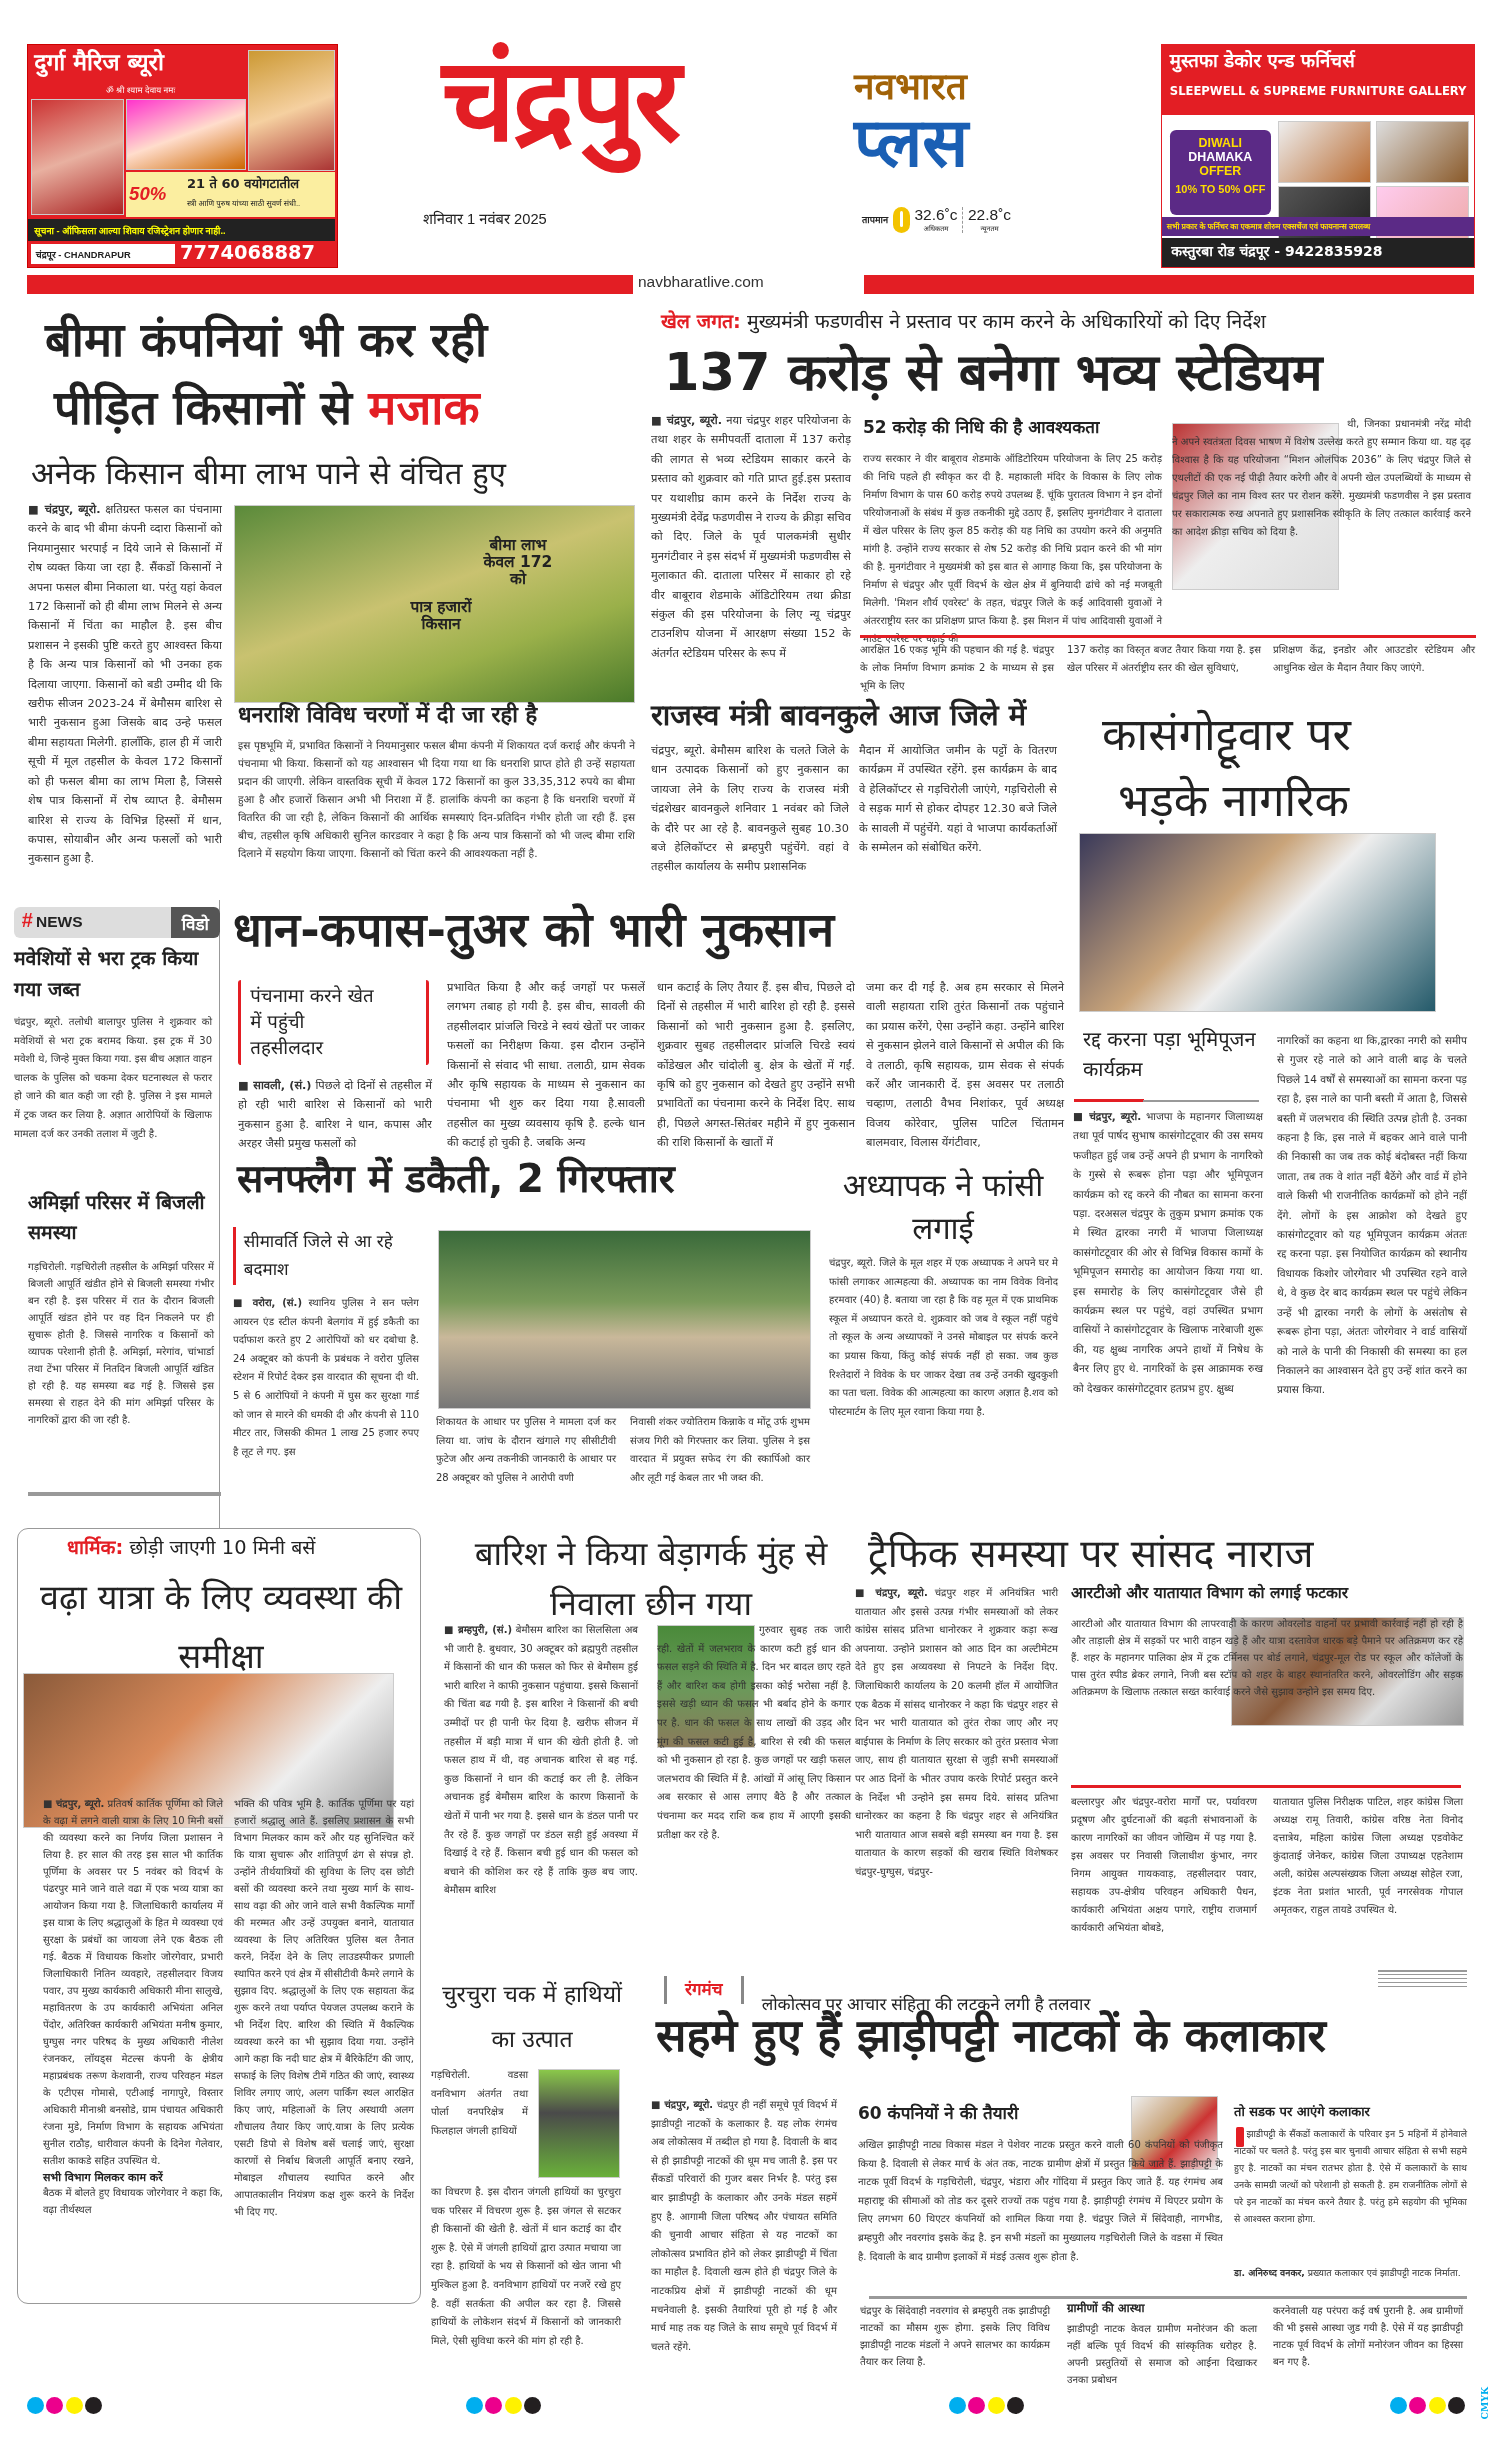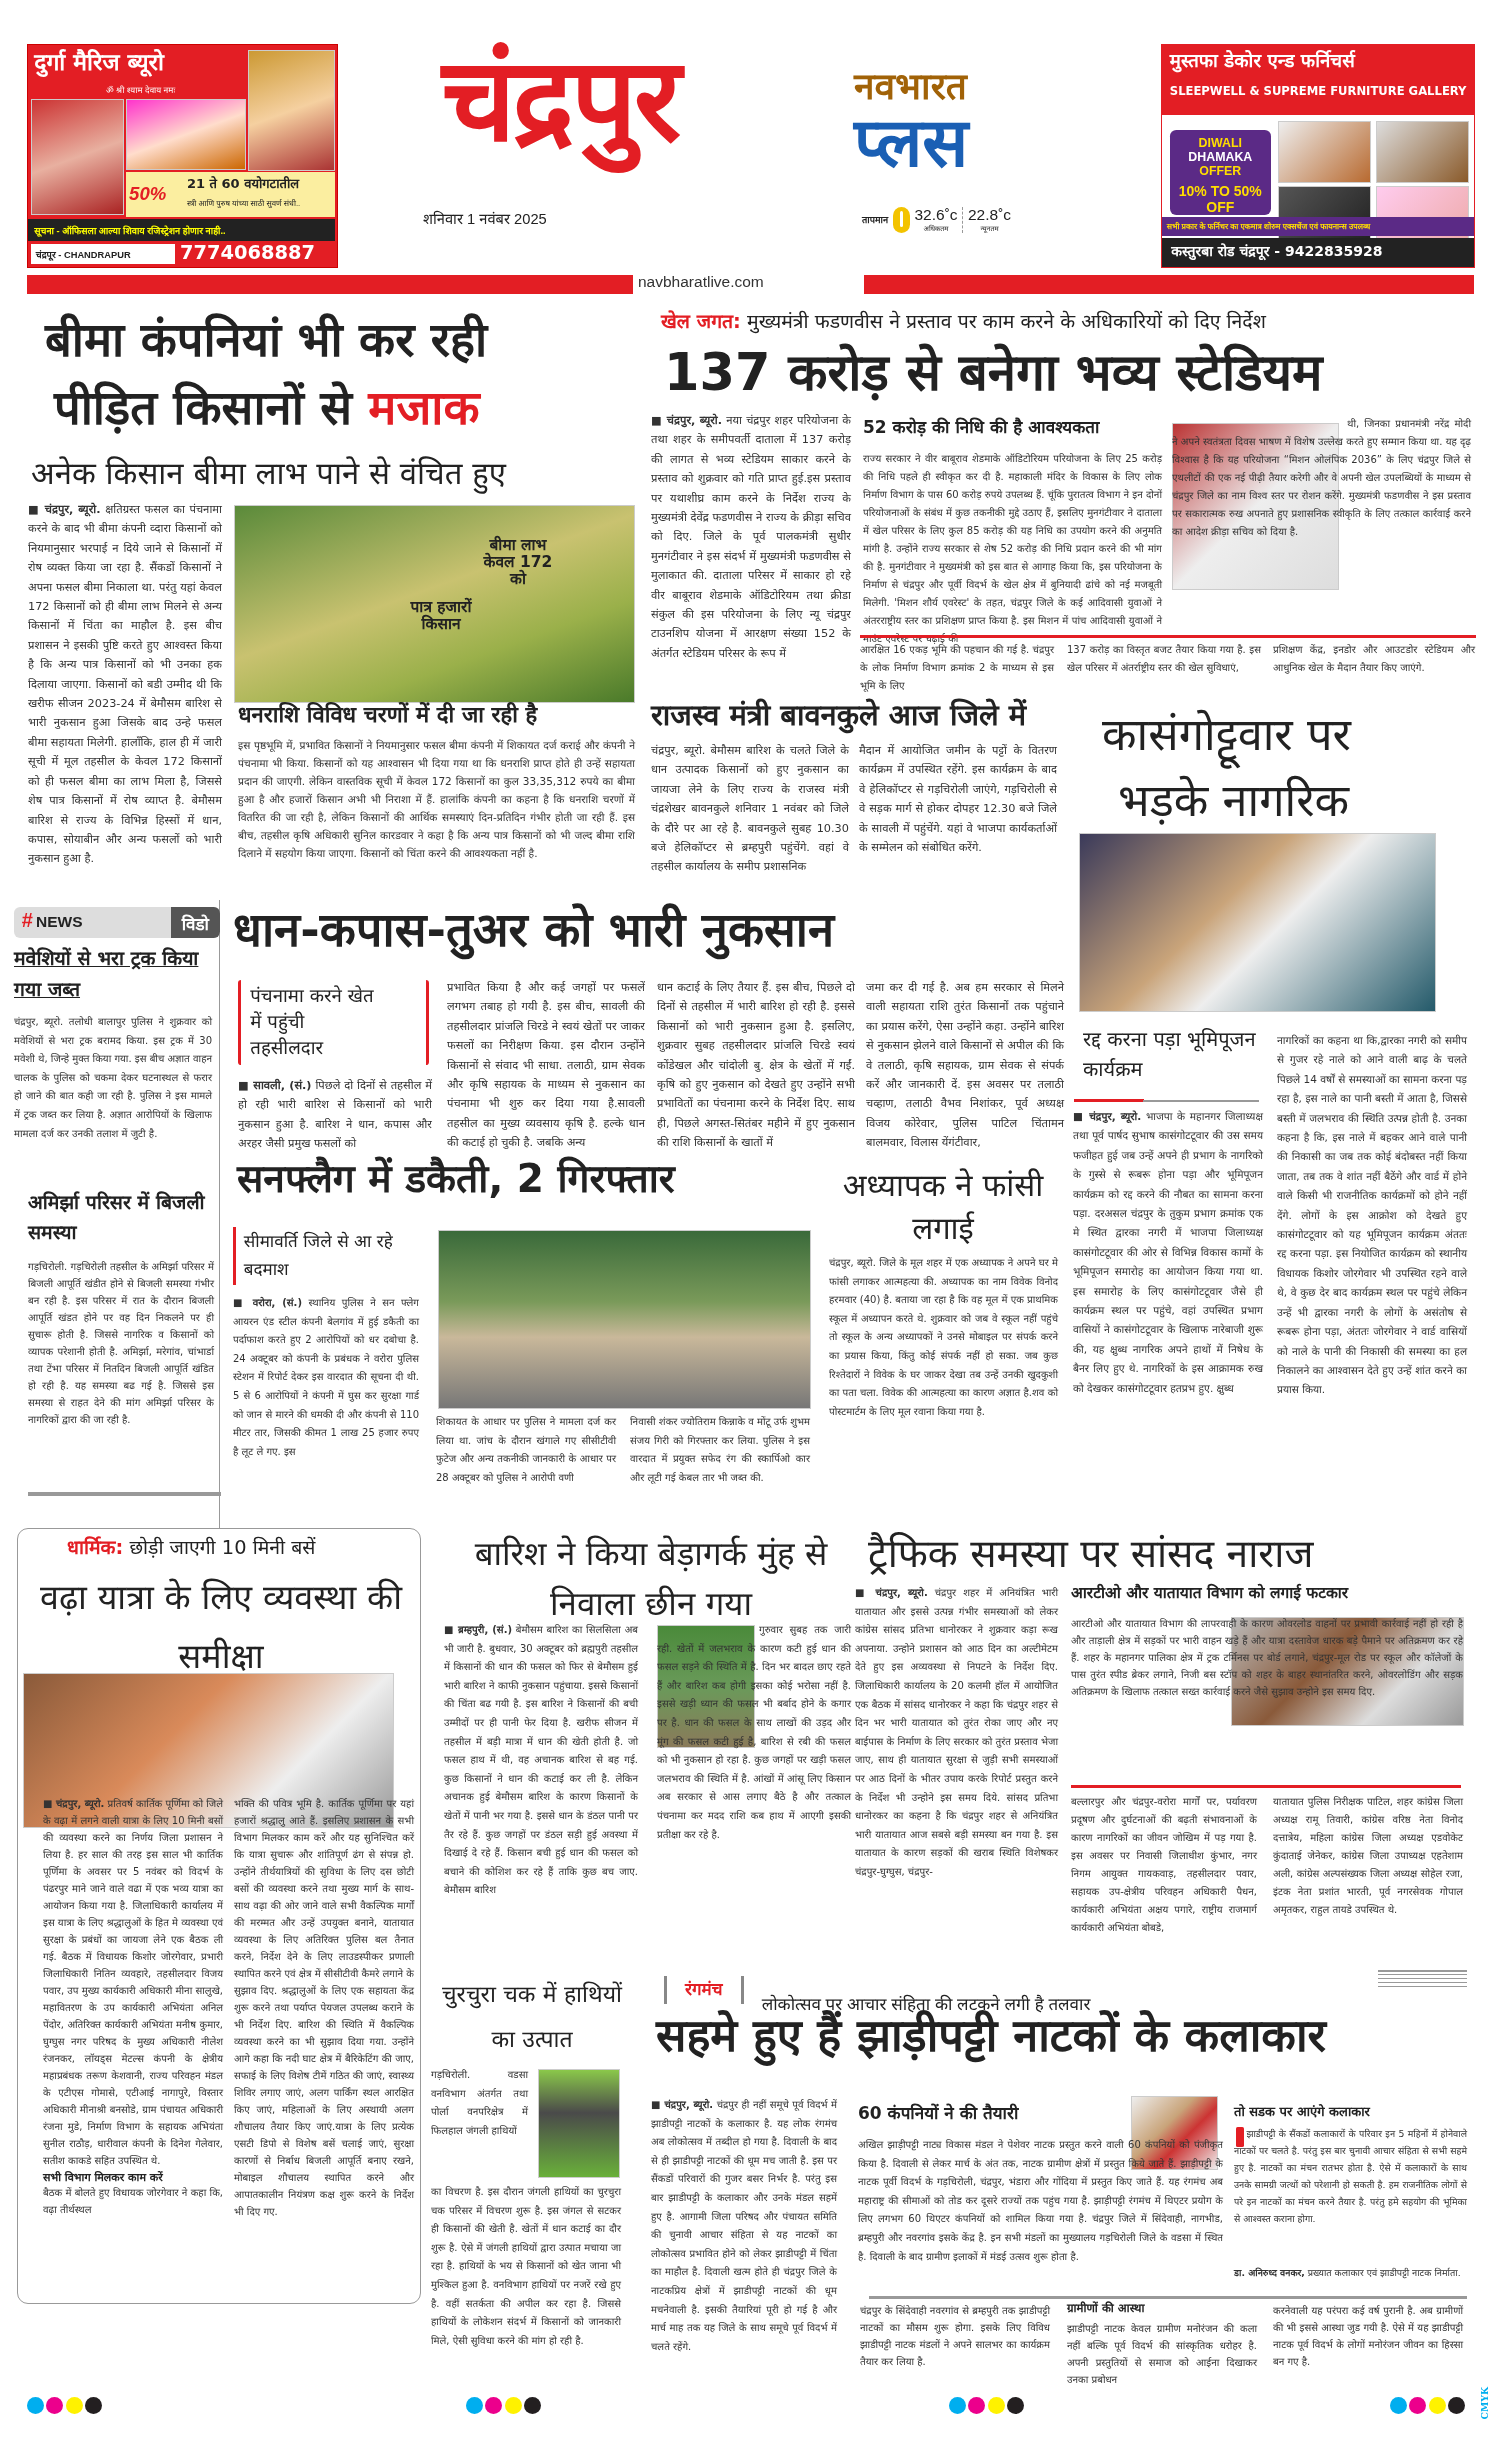--- a/index.html
+++ b/index.html
@@ -58,21 +58,21 @@
 </div>
 
 <div class="abs ad" style="left:1161px;top:44px;width:314px;height:224px;background:#fff;border-color:#e31e24;">
   <div class="abs" style="left:0;top:0;width:314px;height:70px;background:#e31e24;"></div>
   <div class="abs hd" style="left:7.8px;top:6.2px;color:#fff;font-size:18.6px;">मुस्तफा डेकोर एन्ड फर्निचर्स</div>
   <div class="abs hd" style="left:7.8px;top:40px;color:#fff;font-size:11.6px;">SLEEPWELL &amp; SUPREME FURNITURE GALLERY</div>
   <div class="abs" style="left:7.8px;top:85px;width:101px;height:85px;background:#5b2a86;border-radius:6.2px;color:#ffdd00;font-weight:bold;text-align:center;padding-top:6.2px;">
     <div style="font-size:12.4px;">DIWALI</div>
     <div style="font-size:12.4px;color:#fff;">DHAMAKA</div>
     <div style="font-size:12.4px;">OFFER</div>
-    <div style="font-size:14px;margin-top:4.7px;">10% TO 50% OFF</div>
+    <div style="font-size:11px;margin-top:4.7px;">10% TO 50% OFF</div>
   </div>
   <div class="abs img" style="left:116px;top:76px;width:93px;height:62px;background:linear-gradient(135deg,#eee,#b86a30);"></div>
   <div class="abs img" style="left:214px;top:76px;width:93px;height:62px;background:linear-gradient(135deg,#ddd,#8a5a2a);"></div>
   <div class="abs img" style="left:116px;top:141px;width:93px;height:54px;background:linear-gradient(135deg,#555,#222);"></div>
   <div class="abs img" style="left:214px;top:141px;width:93px;height:54px;background:linear-gradient(135deg,#fce,#eaa);"></div>
   <div class="abs" style="left:0;top:172px;width:314px;height:18.6px;background:#5b2a86;color:#ffdd00;font-size:7.8px;font-weight:bold;padding:3.9px 4.7px;">सभी प्रकार के फर्निचर का एकमात्र शोरुम एक्सचेंज एवं फायनान्स उपलब्ध</div>
   <div class="abs hd" style="left:0;top:193px;width:314px;height:31px;background:#222;color:#fff;font-size:14px;padding:6.2px 9.3px;">कस्तुरबा रोड चंद्रपूर - 9422835928</div>
 </div>
 
 <div class="abs rule-red" style="left:27px;top:275px;width:606px;height:18.6px;"></div>
@@ -128,21 +128,21 @@
   <span>भाजपा के महानगर जिलाध्यक्ष तथा पूर्व पार्षद सुभाष कासंगोटटूवार की उस समय फजीहत हुई जब उन्हें अपने ही प्रभाग के नागरिको के गुस्से से रूबरू होना पड़ा और भूमिपूजन कार्यक्रम को रद्द करने की नौबत का सामना करना पड़ा. दरअसल चंद्रपुर के तुकुम प्रभाग क्रमांक एक मे स्थित द्वारका नगरी में भाजपा जिलाध्यक्ष कासंगोटटूवार की ओर से विभिन्न विकास कामों के भूमिपूजन समारोह का आयोजन किया गया था. इस समारोह के लिए कासंगोटटूवार जैसे ही कार्यक्रम स्थल पर पहुंचे, वहां उपस्थित प्रभाग वासियों ने कासंगोटटूवार के खिलाफ नारेबाजी शुरू की, यह क्षुब्ध नागरिक अपने हाथों में निषेध के बैनर लिए हुए थे. नागरिकों के इस आक्रामक रुख को देखकर कासंगोटटूवार हतप्रभ हुए. क्षुब्ध</span>
 </div>
 <div class="abs txt" style="left:1277px;top:1031px;width:190px;font-size:10.5px;line-height:19.4px;">नागरिकों का कहना था कि,द्वारका नगरी को समीप से गुजर रहे नाले को आने वाली बाढ़ के चलते पिछले 14 वर्षों से समस्याओं का सामना करना पड़ रहा है, इस नाले का पानी बस्ती में आता है, जिससे बस्ती में जलभराव की स्थिति उत्पन्न होती है. उनका कहना है कि, इस नाले में बहकर आने वाले पानी की निकासी का जब तक कोई बंदोबस्त नहीं किया जाता, तब तक वे शांत नहीं बैठेंगे और वार्ड में होने वाले किसी भी राजनीतिक कार्यक्रमों को होने नहीं देंगे. लोगों के इस आक्रोश को देखते हुए कासंगोटटूवार को यह भूमिपूजन कार्यक्रम अंततः रद्द करना पड़ा. इस नियोजित कार्यक्रम को स्थानीय विधायक किशोर जोरगेवार भी उपस्थित रहने वाले थे, वे कुछ देर बाद कार्यक्रम स्थल पर पहुंचे लेकिन उन्हें भी द्वारका नगरी के लोगों के असंतोष से रूबरू होना पड़ा, अंततः जोरगेवार ने वार्ड वासियों को नाले के पानी की निकासी की समस्या का हल निकालने का आश्वासन देते हुए उन्हें शांत करने का प्रयास किया.</div>
 
 <div class="abs" style="left:9.3px;top:900px;width:211px;height:629px;border-right:0.8px solid #999;"></div>
 <div class="abs" style="left:14px;top:907px;width:206px;height:31px;border-radius:6.2px;background:#ddd;display:flex;overflow:hidden;">
   <span style="color:#e31e24;font-weight:bold;font-size:20px;padding:1.6px 3.1px 0 7.8px;">#</span>
   <span style="font-weight:bold;font-size:15.5px;padding-top:6.2px;flex:1;">NEWS</span>
   <span style="background:#555;color:#fff;font-weight:bold;font-size:17px;padding:4.7px 11px;">विडो</span>
 </div>
-<div class="abs hd" style="left:14px;top:943px;width:202px;font-size:19.4px;line-height:31px;text-decoration:underline;">मवेशियों से भरा ट्रक किया गया जब्त</div>
+<div class="abs hd" style="left:14px;top:943px;width:202px;font-size:19.4px;line-height:31px;">मवेशियों से भरा ट्रक किया गया जब्त</div>
 <div class="abs txt sm" style="left:14px;top:1013px;width:198px;line-height:18.6px;">चंद्रपुर, ब्यूरो. तलोधी बालापुर पुलिस ने शुक्रवार को मवेशियों से भरा ट्रक बरामद किया. इस ट्रक में 30 मवेशी थे, जिन्हे मुक्त किया गया. इस बीच अज्ञात वाहन चालक के पुलिस को चकमा देकर घटनास्थल से फरार हो जाने की बात कही जा रही है. पुलिस ने इस मामले में ट्रक जब्त कर लिया है. अज्ञात आरोपियों के खिलाफ मामला दर्ज कर उनकी तलाश में जुटी है.</div>
 <div class="abs hd" style="left:28px;top:1188px;width:186px;font-size:19.4px;line-height:29.5px;">अमिर्झा परिसर में बिजली समस्या</div>
 <div class="abs txt sm" style="left:28px;top:1258px;width:186px;line-height:17px;">गड़चिरोली. गड़चिरोली तहसील के अमिर्झा परिसर में बिजली आपूर्ति खंडीत होने से बिजली समस्या गंभीर बन रही है. इस परिसर में रात के दौरान बिजली आपूर्ति खंडत होने पर वह दिन निकलने पर ही सुचारू होती है. जिससे नागरिक व किसानों को व्यापक परेशानी होती है. अमिर्झा, मरेगांव, चांभार्डा तथा टेंभा परिसर में नितदिन बिजली आपूर्ति खंडित हो रही है. यह समस्या बढ गई है. जिससे इस समस्या से राहत देने की मांग अमिर्झा परिसर के नागरिकों द्वारा की जा रही है.</div>
 <div class="abs rule-grey" style="left:28px;top:1492px;width:193px;height:3.9px;"></div>
 
 <div class="abs hd" style="left:233px;top:904px;font-size:47px;">धान-कपास-तुअर को भारी नुकसान</div>
 <div class="abs" style="left:238px;top:980px;width:191px;height:85px;border-left:3.9px solid #e31e24;border-right:3.9px solid #e31e24;border-radius:3.1px;padding:3.1px 9.3px;">
   <div class="hd" style="font-size:18.6px;line-height:26px;font-weight:normal;width:132px;">पंचनामा करने खेत में पहुंची तहसीलदार</div>
 </div>
 <div class="abs txt" style="left:238px;top:1076px;width:194px;">

